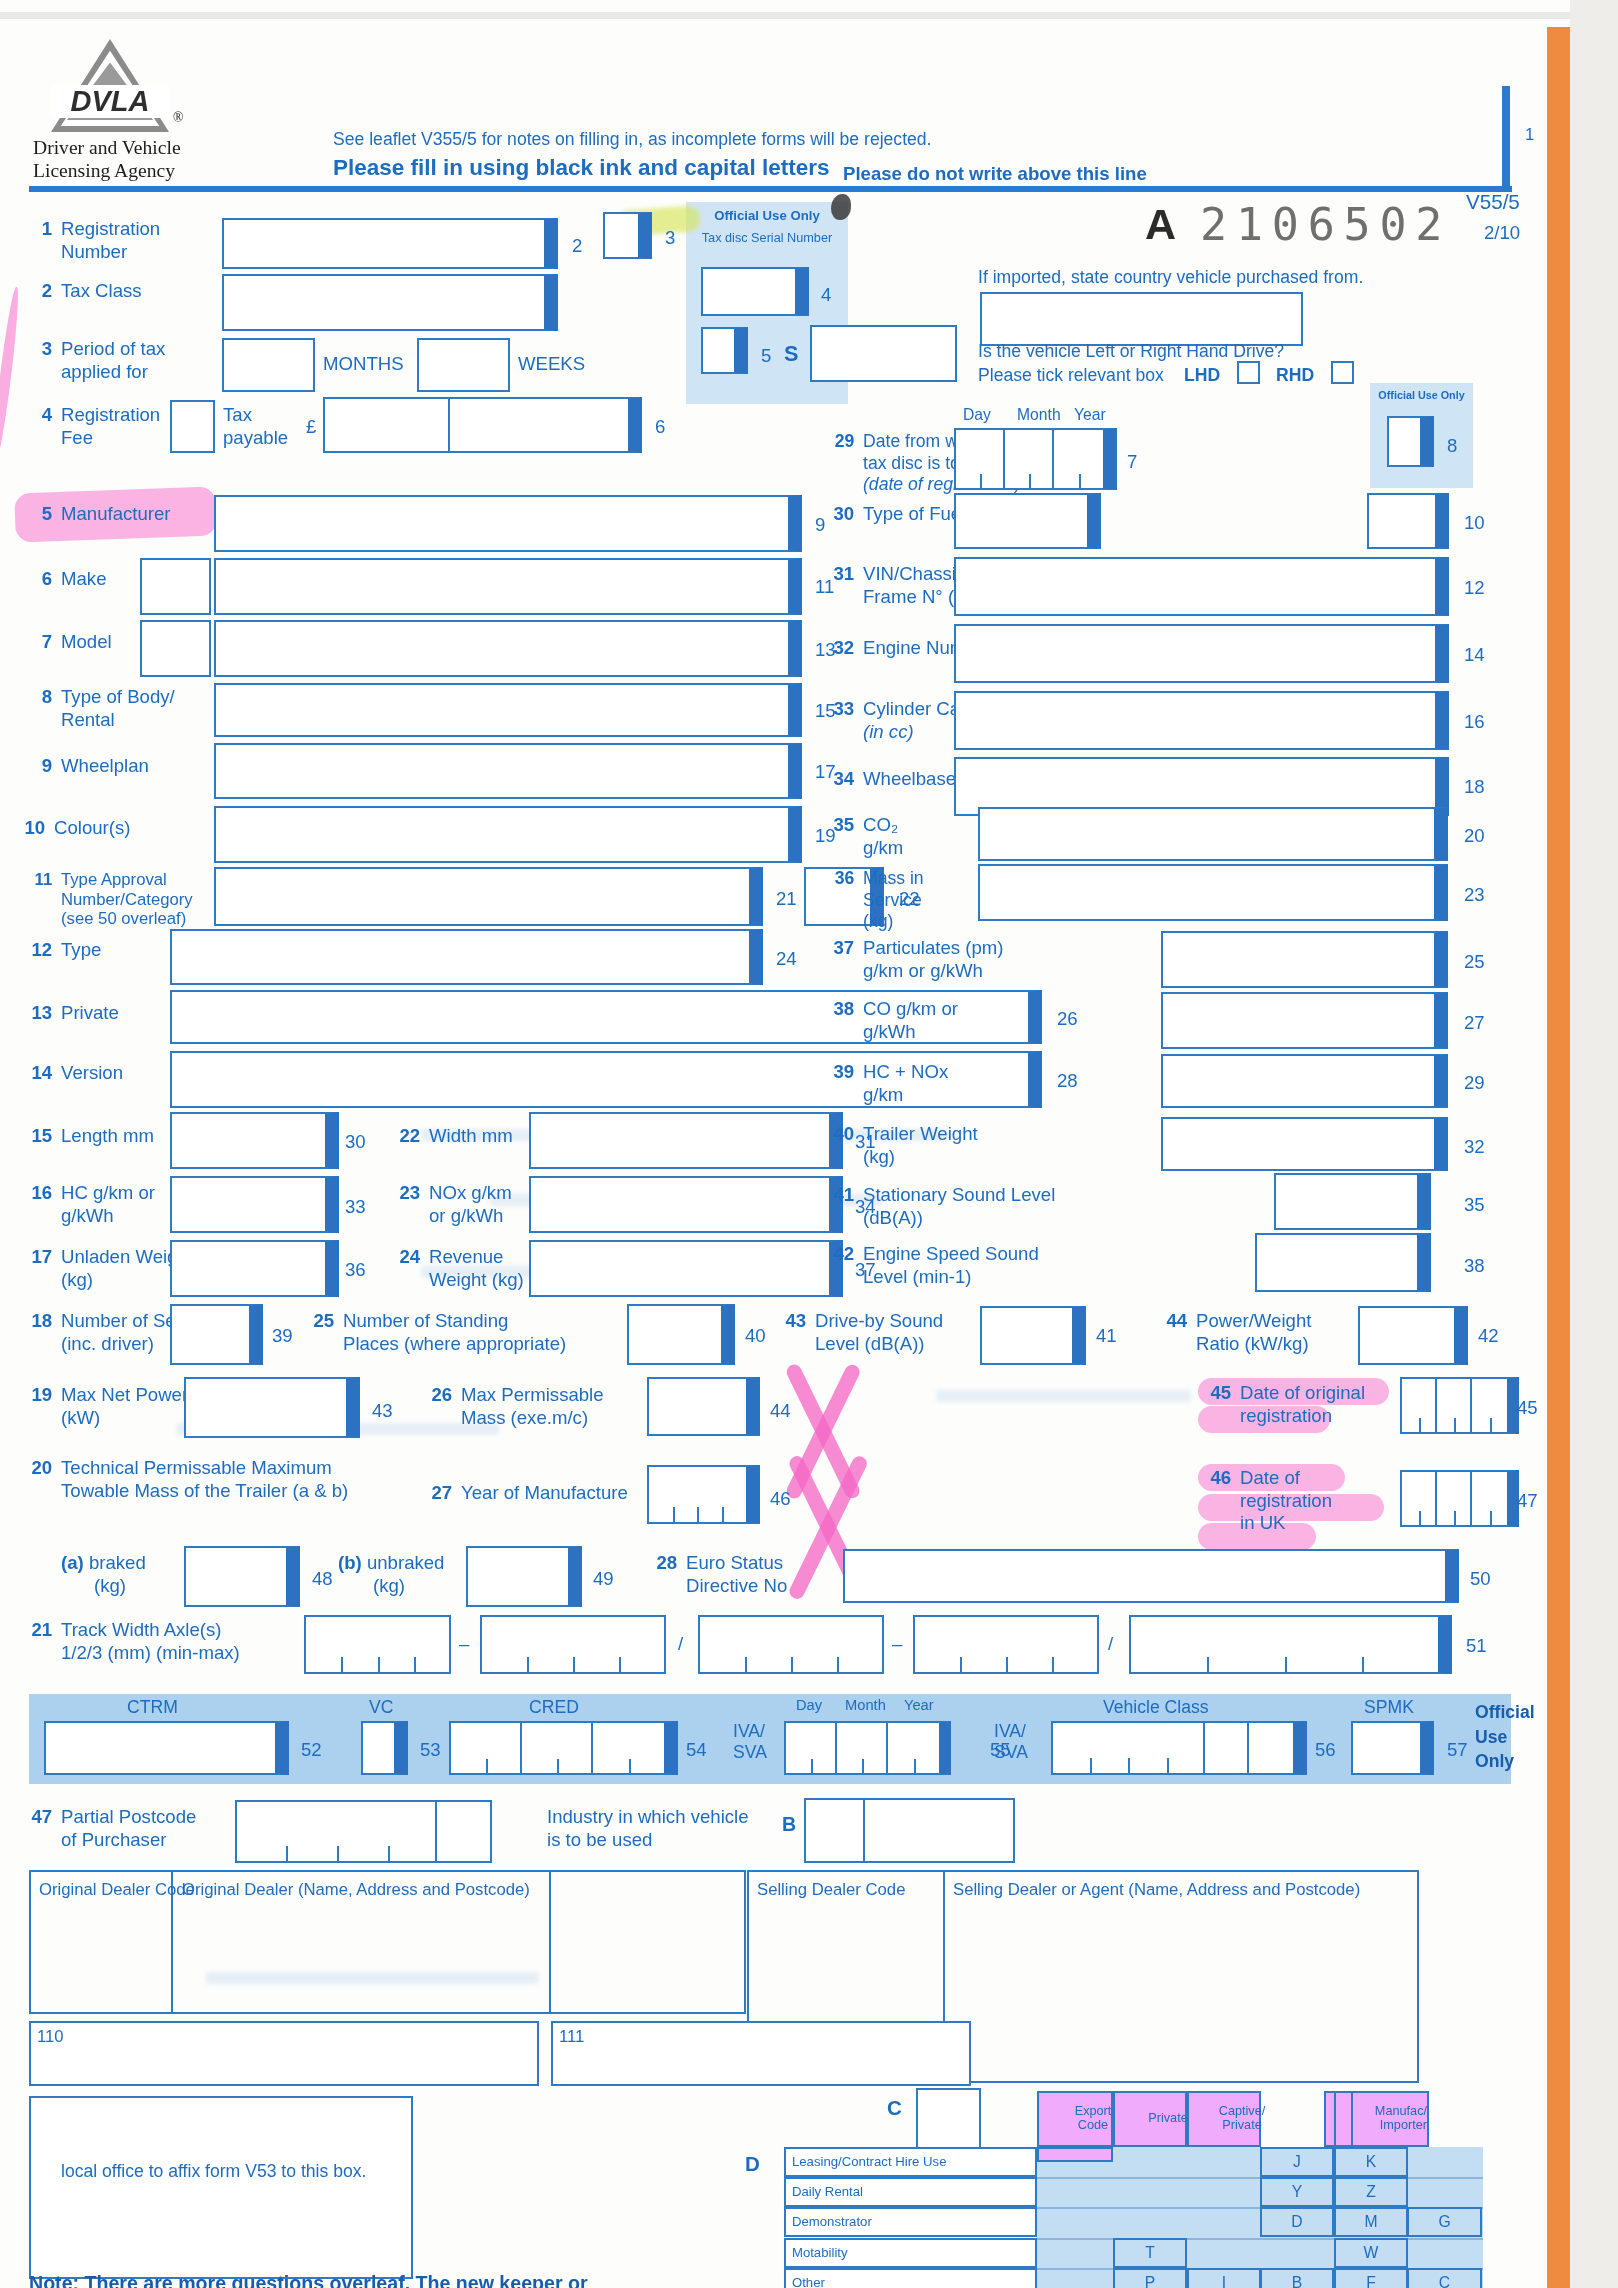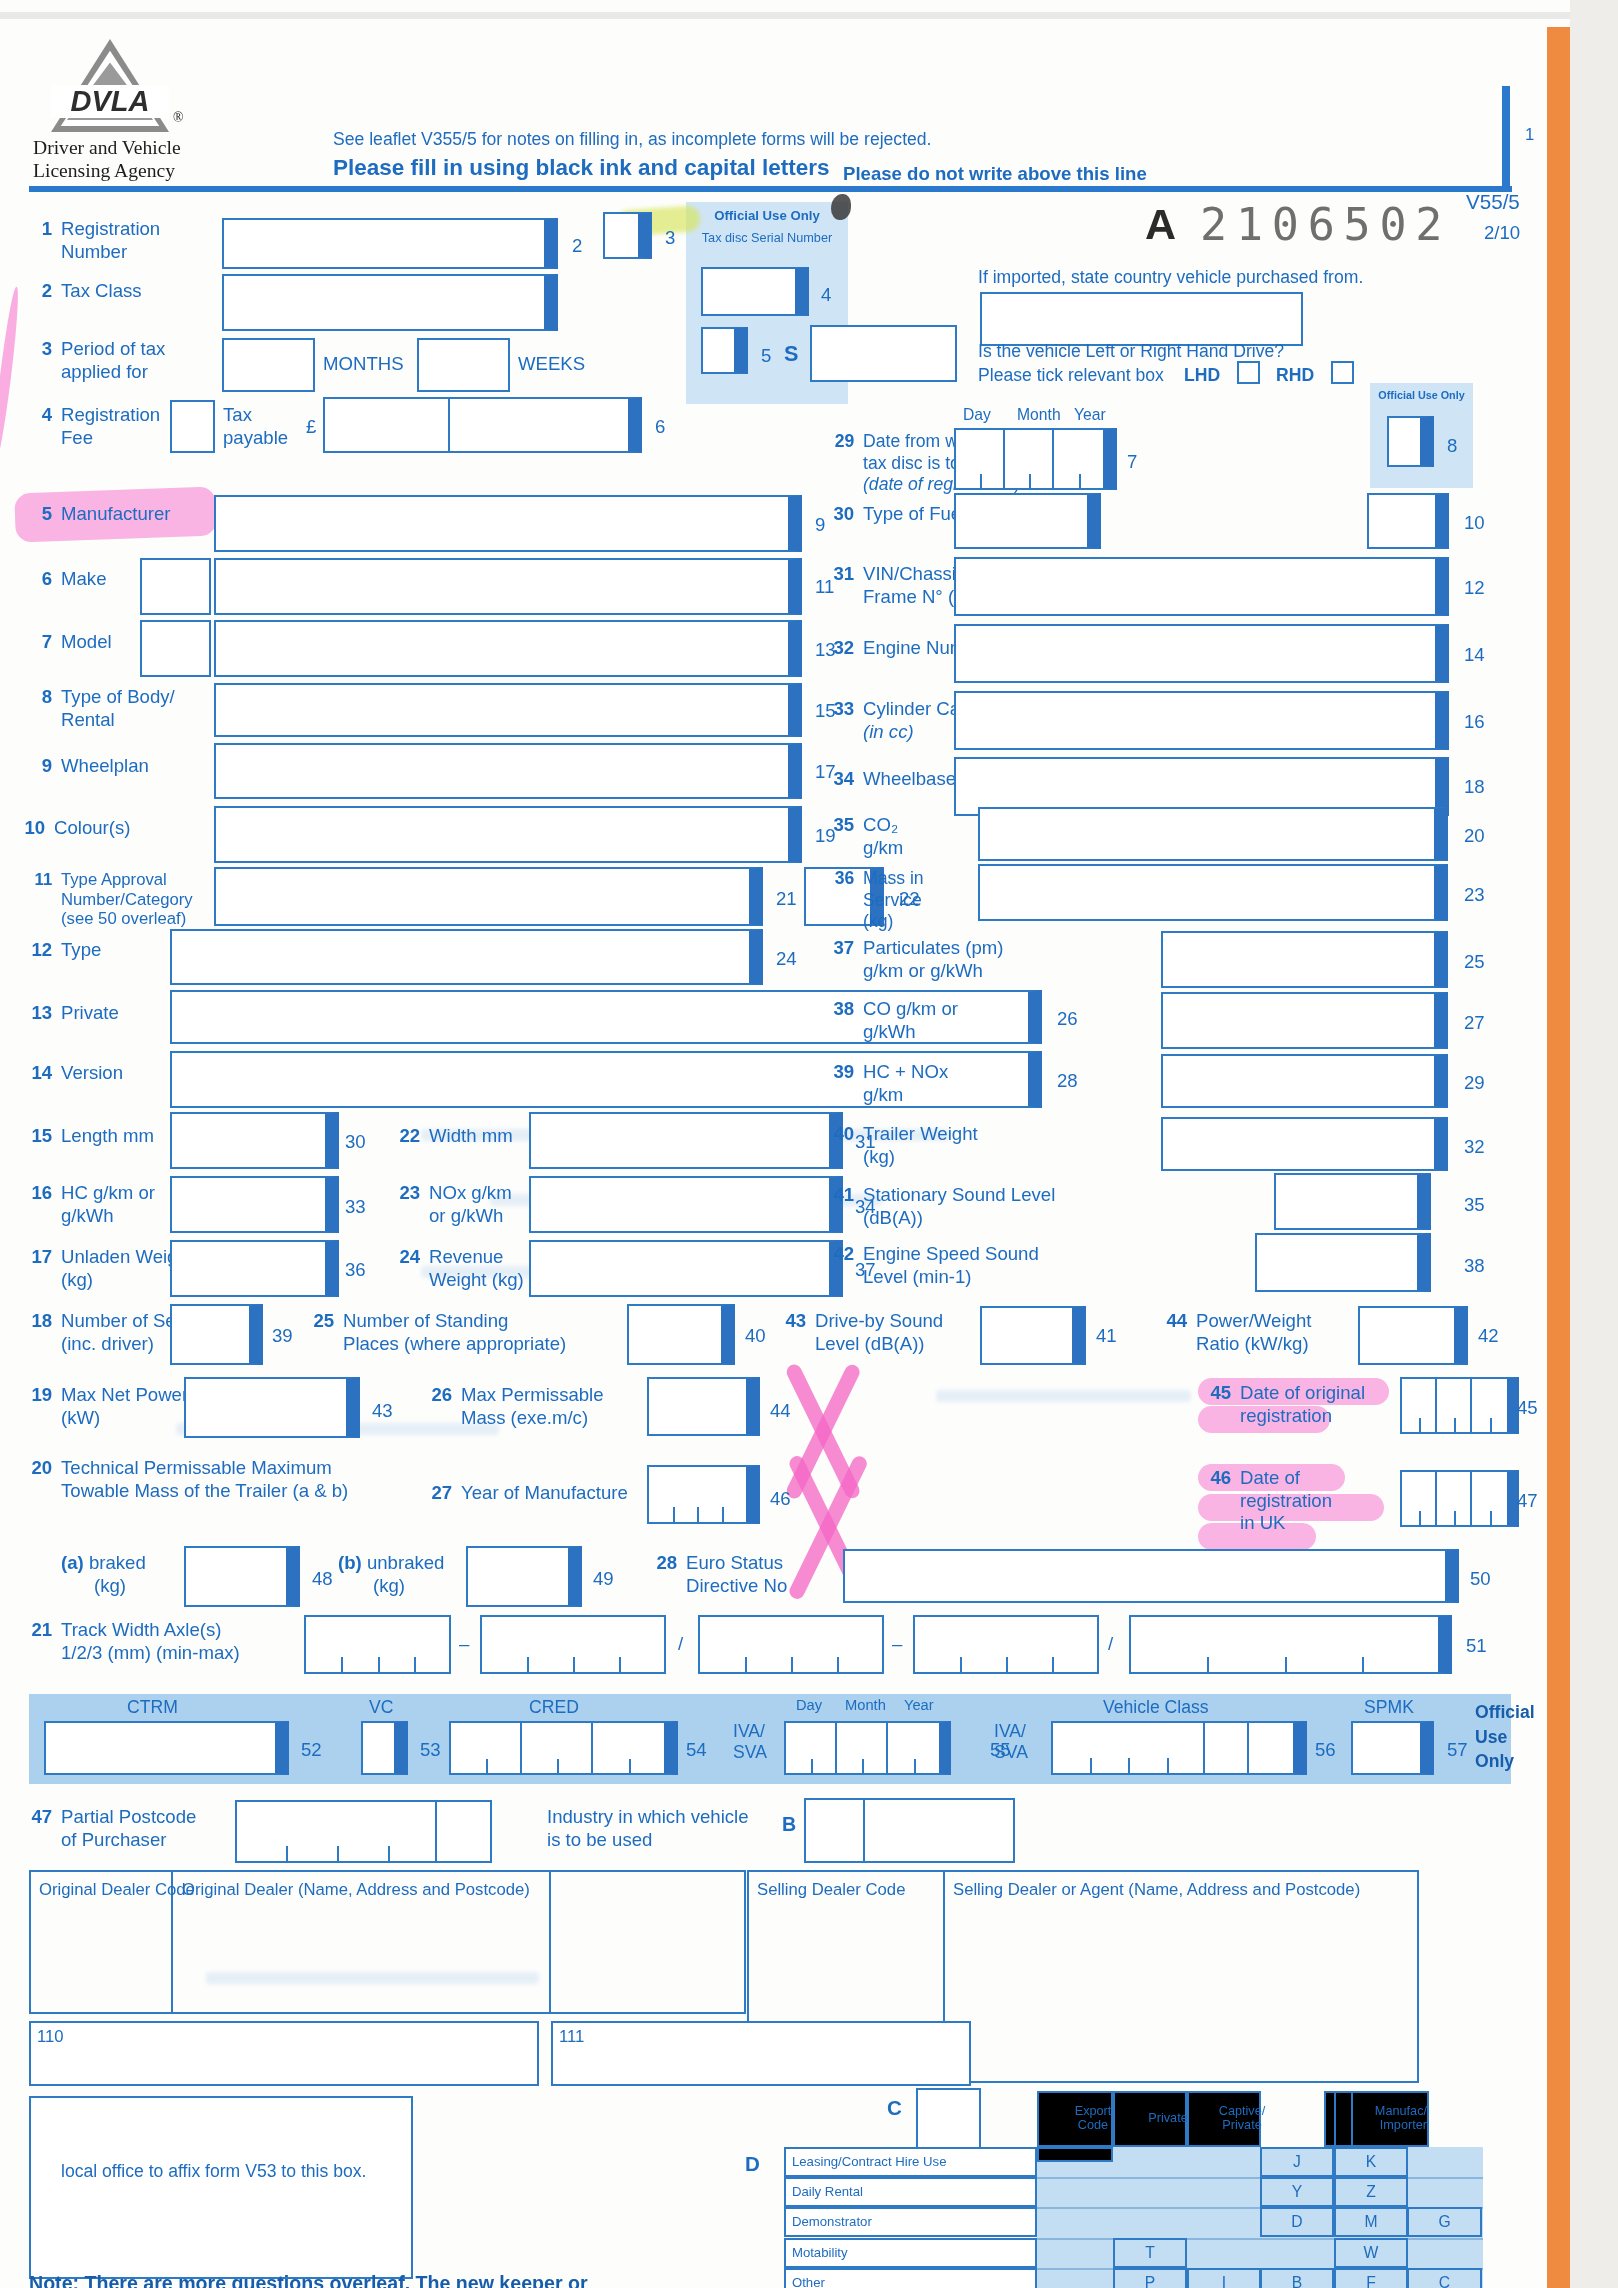--- a/index.html
+++ b/index.html
@@ -30,21 +30,21 @@
   .cb{position:absolute;width:22.5px;height:22.5px;border:2px solid #2e7ac5;background:#fff;box-sizing:border-box;}
   .ghost{position:absolute;background:#a9cbe8;opacity:.28;filter:blur(2px);border-radius:3.9px;}
   .hl{position:absolute;background:#f678cd;opacity:.55;border-radius:15.7px;}
   .pinkx{position:absolute;}
   .pinkx::before,.pinkx::after{content:'';position:absolute;left:50%;top:0;width:14.7px;height:100%;background:#f464c4;opacity:.75;border-radius:7.8px;}
   .pinkx::before{transform:translateX(-50%) rotate(26deg);}
   .pinkx::after{transform:translateX(-50%) rotate(-26deg);}
   .hdr-title{position:absolute;color:#2f82d6;font-size:33px;line-height:40px;white-space:nowrap;}
   .agency{position:absolute;color:#1d1d1b;font-family:"Liberation Serif",serif;font-size:19.6px;white-space:nowrap;}
   .uc{position:absolute;color:#1d6cc0;white-space:nowrap;}
-  .ucell{position:absolute;background:#000000;border:2px solid #2e7ac5;box-sizing:border-box;color:#1d6cc0;font-size:12.7px;line-height:13.7px;display:flex;flex-direction:column;align-items:center;justify-content:center;text-align:center;padding-left:36px;}
+  .ucell{position:absolute;background:#f0abfc;border:2px solid #2e7ac5;box-sizing:border-box;color:#1d6cc0;font-size:12.7px;line-height:13.7px;display:flex;flex-direction:column;align-items:center;justify-content:center;text-align:center;padding-left:36px;}
   .dcell{position:absolute;background:#fff;border:2px solid #2e7ac5;box-sizing:border-box;color:#1d6cc0;font-size:13.2px;line-height:26.5px;padding-left:5.9px;white-space:nowrap;overflow:hidden;}
   .lcell{position:absolute;border:2px solid #2e7ac5;box-sizing:border-box;color:#1d6cc0;font-size:15.7px;text-align:center;line-height:26.5px;}
   .hline{position:absolute;height:2px;background:#5b93cc;opacity:.55;}
 </style>
 </head>
 <body>
 
 <div id="page">
 
   <div class="abs" style="left:0;top:11.8px;width:1618px;height:6.9px;background:#e4e4e4;opacity:.8;"></div>

